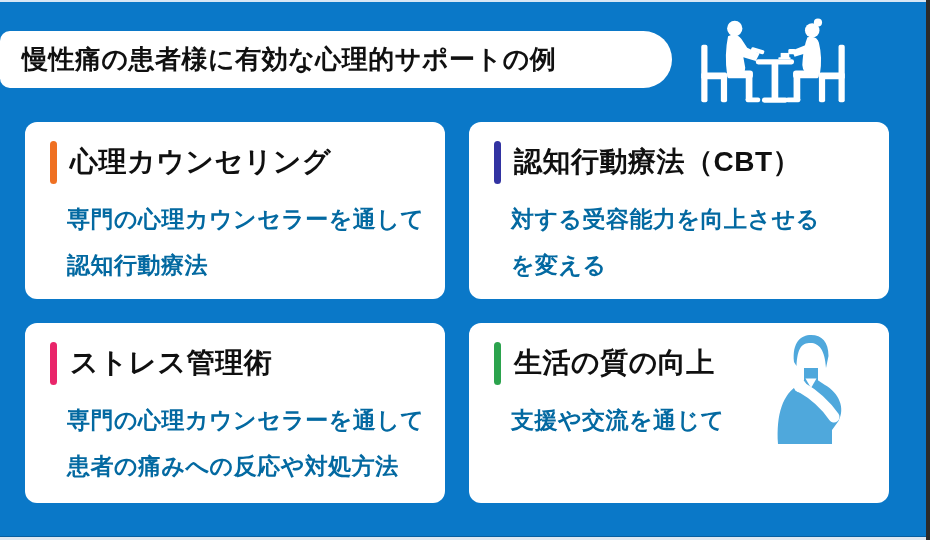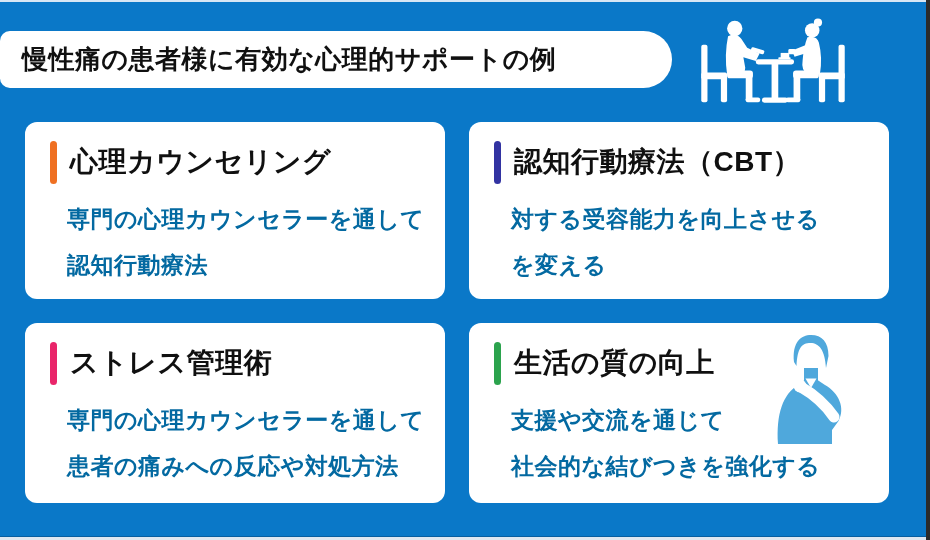--- a/index.html
+++ b/index.html
@@ -175,21 +175,20 @@
       </div>
     </section>
 
     <section class="card">
       <div class="card-head">
         <span class="accent-bar" style="background: rgb(43, 163, 77);"></span>
         <h2>生活の質の向上</h2>
       </div>
       <div class="card-body">
         <div class="line">支援や交流を通じて</div>
-        <div class="line">社会的な結びつきを強化する</div>
       </div>
 
       <div class="person-icon">
         <svg viewBox="0 0 76 112" aria-hidden="true">
 
           <path class="person-blue" d="M21,30 C19,10 28,3 38,3 C49,3 55.5,10 55.5,24 L53,36 C52,18 46,11 37.5,11 C28.5,11 24.5,16 23.5,34 Z"></path>
 
           <path class="person-blue" d="M31,36 h14 v13 h-14 z"></path>
 
           <path class="person-blue" d="M5,112 C3,82 10,62 25,53 L33,47 L43,47 L52,53 C66,61 72.5,76 65.5,89 L59,98 L59,112 Z"></path>

